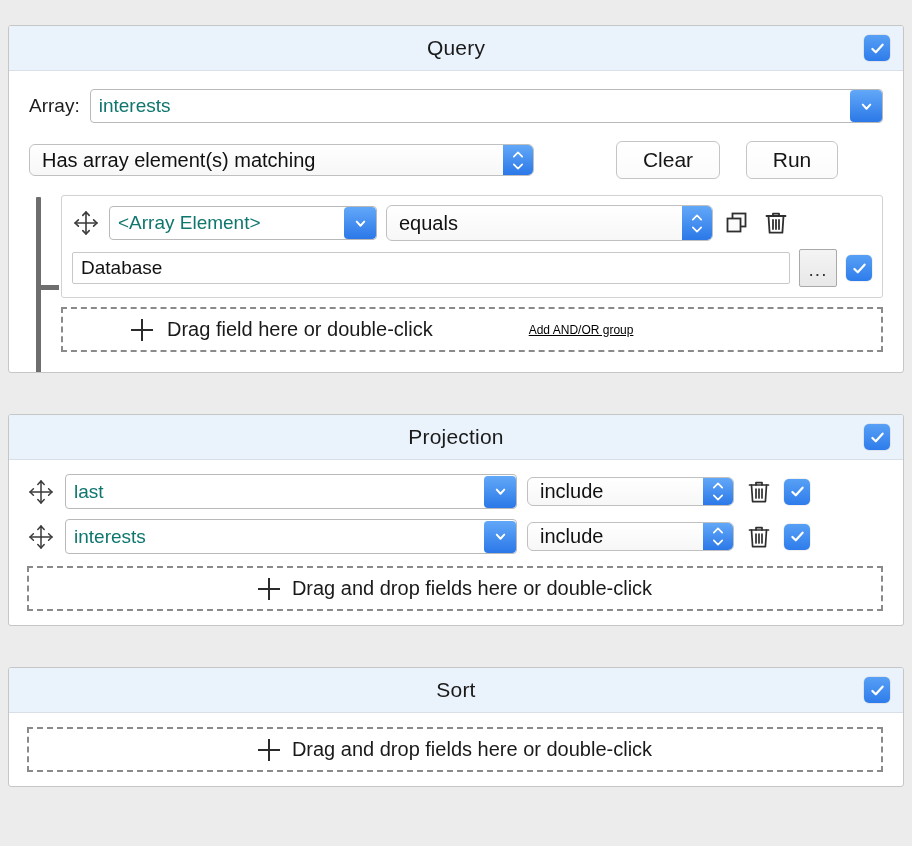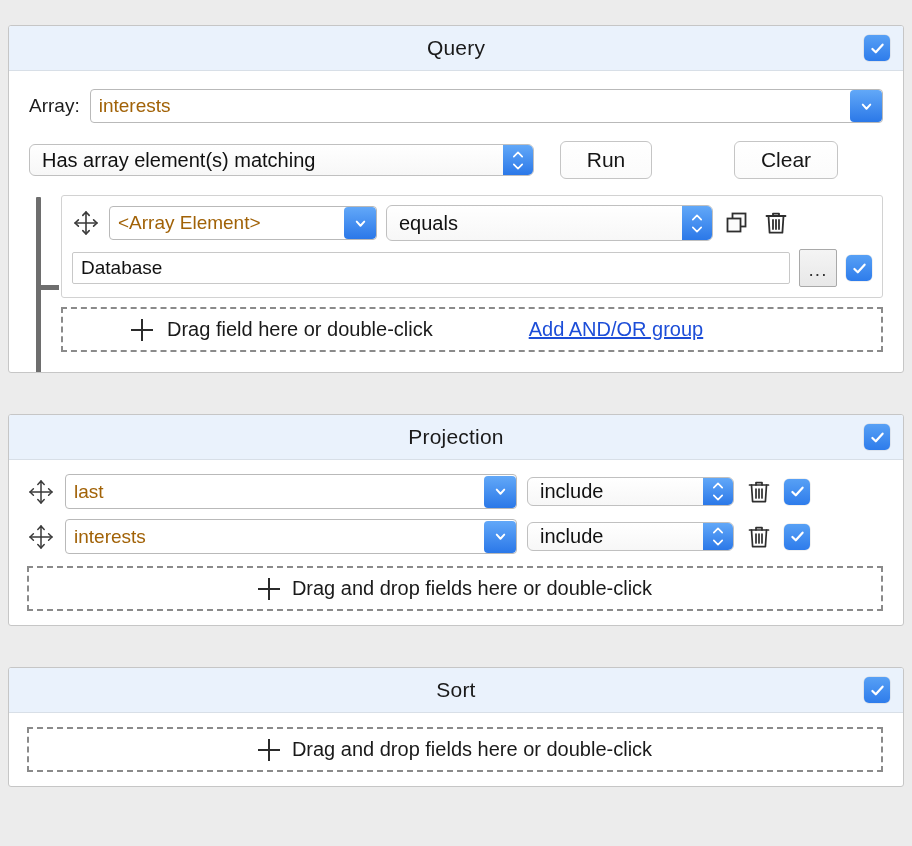--- a/index.html
+++ b/index.html
@@ -75,21 +75,21 @@
     flex: 1 1 auto;
     height: 34px;
     background: #fff;
     border: 1px solid #b9b9b9;
     border-radius: 4px;
     overflow: hidden;
   }
   .combo .combo-text {
     flex: 1 1 auto;
     font-size: 19px;
-    color: #a16207;
+    color: #0f766e;
     padding: 0 8px;
     line-height: 32px;
     white-space: nowrap;
     overflow: hidden;
   }
   .combo .combo-btn {
     width: 32px;
     height: 32px;
     flex: 0 0 auto;
     background: linear-gradient(to bottom,#62a8f8,#2b78e8);
@@ -272,22 +272,22 @@
     width: 22px; height: 22px;
     flex: 0 0 auto;
   }
   .plus::before, .plus::after {
     content: ""; position: absolute; background: #2b2b2b;
   }
   .plus::before { left: 0; top: 10px; width: 22px; height: 2px; }
   .plus::after  { top: 0; left: 10px; height: 22px; width: 2px; }
   .dz-text { font-size: 20px; color: #1a1a1a; white-space: nowrap; }
   .dz-link {
-    font-size: 20px;
-    color: #1d4ed8;
+    font-size: 12px;
+    color: #000000;
     text-decoration: underline;
     white-space: nowrap;
   }
 
   .query-dropzone { margin-top: 9px; }
   .query-dropzone .dz-inner { margin-left: 68px; gap: 14px; }
   .query-dropzone .dz-link { margin-left: 82px; }
 
   
   .proj-body { padding: 14px 20px 14px 18px; }
@@ -345,22 +345,22 @@
         <span class="popup-text">Has array element(s) matching</span>
         <span class="popup-btn">
           <svg viewBox="0 0 20 12">
             <path d="M4 9 L10 3 L16 9" fill="none" stroke="#fff" stroke-width="2.4" stroke-linecap="round" stroke-linejoin="round"></path>
           </svg>
           <svg viewBox="0 0 20 12">
             <path d="M4 3 L10 9 L16 3" fill="none" stroke="#fff" stroke-width="2.4" stroke-linecap="round" stroke-linejoin="round"></path>
           </svg>
         </span>
       </div>
+      <button class="push-btn btn-clear">Clear</button>
       <button class="push-btn btn-run">Run</button>
-      <button class="push-btn btn-clear">Clear</button>
     </div>
 
     <div class="group-area">
 
       <div class="bracket">
         <span class="vert"></span>
         <span class="tick-mid"></span>
 
       </div>
 

